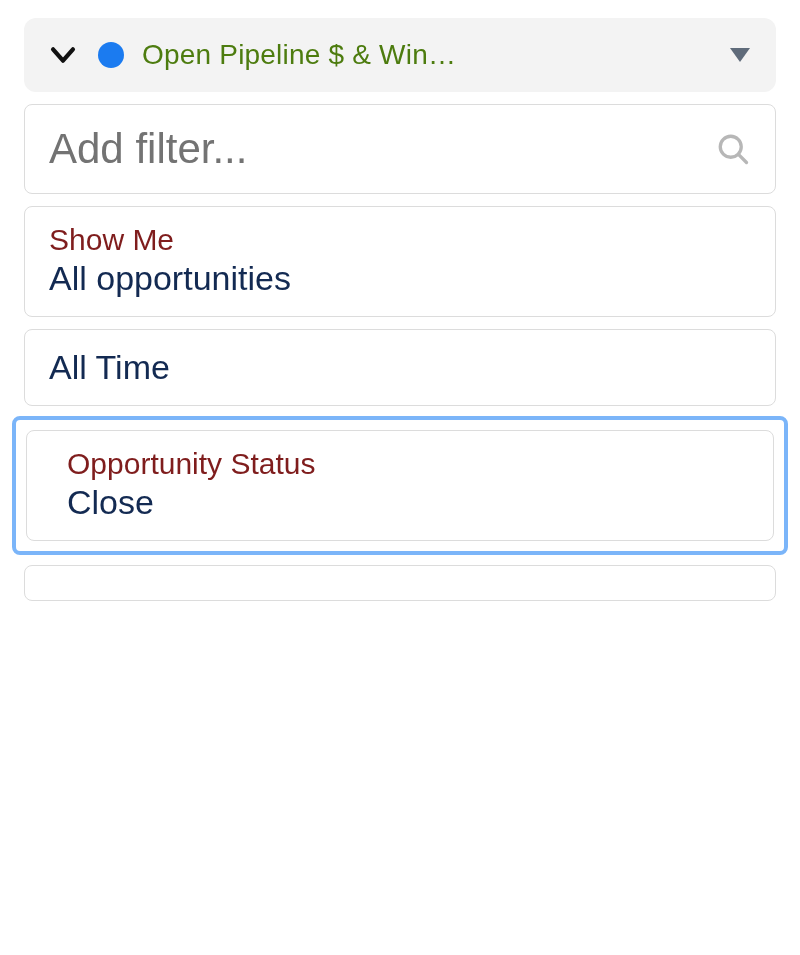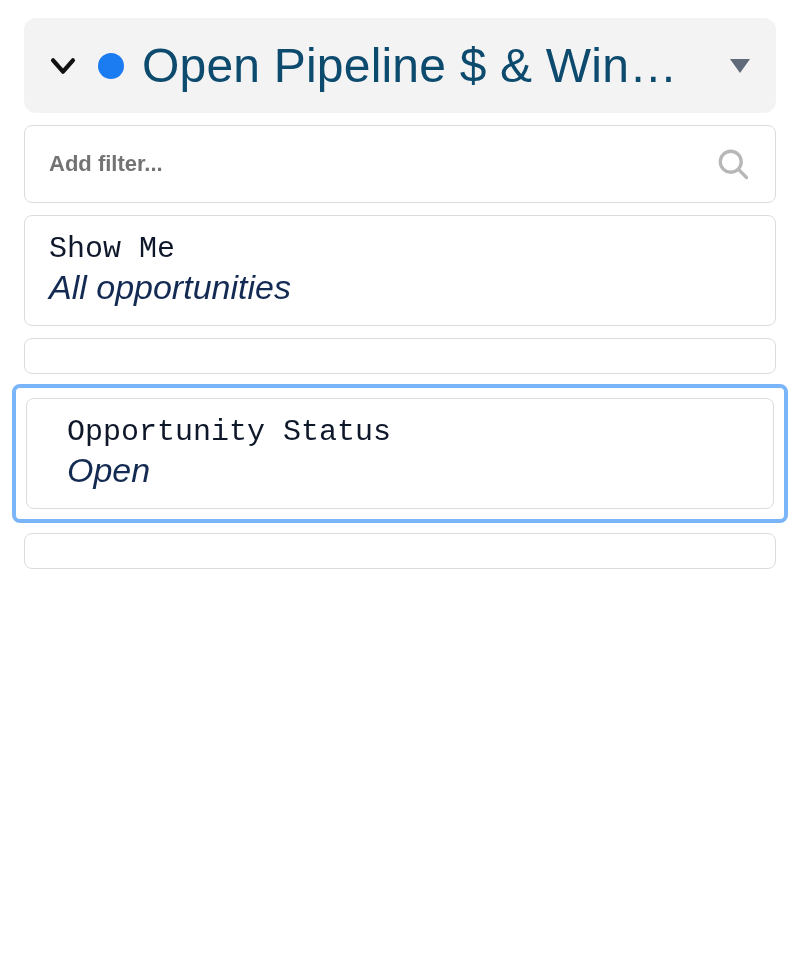--- a/index.html
+++ b/index.html
@@ -36,22 +36,22 @@
       display: block;
     }
     .status-dot {
       width: 26px;
       height: 26px;
       border-radius: 50%;
       background: #1b7bf0;
       flex: 0 0 auto;
     }
     .header-title {
-      font-size: 48px;
-      color: #0c4a6e;
+      font-size: 28px;
+      color: #4d7c0f;
       white-space: nowrap;
       overflow: hidden;
       text-overflow: ellipsis;
       flex: 1 1 auto;
       letter-spacing: 0.2px;
     }
     .caret-down-icon {
       width: 0;
       height: 0;
       border-left: 10px solid transparent;
@@ -72,49 +72,46 @@
     
     .add-filter-card {
       display: flex;
       align-items: center;
       padding: 20px 24px;
     }
     .add-filter-input {
       flex: 1 1 auto;
       border: none;
       outline: none;
-      font-size: 22px;
+      font-size: 42px;
       color: #701a75;
       background: transparent;
-      font-weight: bold;
     }
     .add-filter-input::placeholder {
       color: #737373;
     }
     .search-icon svg {
       width: 36px;
       height: 36px;
       display: block;
     }
 
     
     .filter-card {
       cursor: pointer;
     }
     .filter-label {
       font-size: 30px;
-      color: #0f172a;
+      color: #7f1d1d;
       margin-bottom: 2px;
-      font-family: Liberation Mono, monospace;
     }
     .filter-value {
       font-size: 34px;
       color: #132a52;
       margin-top: 2px;
-      font-style: italic;
     }
 
     
     .selected-wrap {
       border: 4px solid #7bb5f9;
       border-radius: 8px;
       padding: 10px;
       margin: -2px -12px;
     }
     .selected-wrap .card {
@@ -147,25 +144,26 @@
       </svg>
     </span>
   </div>
 
   <div class="card filter-card">
     <div class="filter-label">Show Me</div>
     <div class="filter-value">All opportunities</div>
   </div>
 
   <div class="card filter-card">
+    <div class="filter-value">All Time</div>
   </div>
 
   <div class="selected-wrap">
     <div class="card filter-card">
       <div class="filter-label">Opportunity Status</div>
-      <div class="filter-value">Open</div>
+      <div class="filter-value">Close</div>
     </div>
   </div>
 
   <div class="card filter-card">
   </div>
 
 </div>
 
 </body></html>

